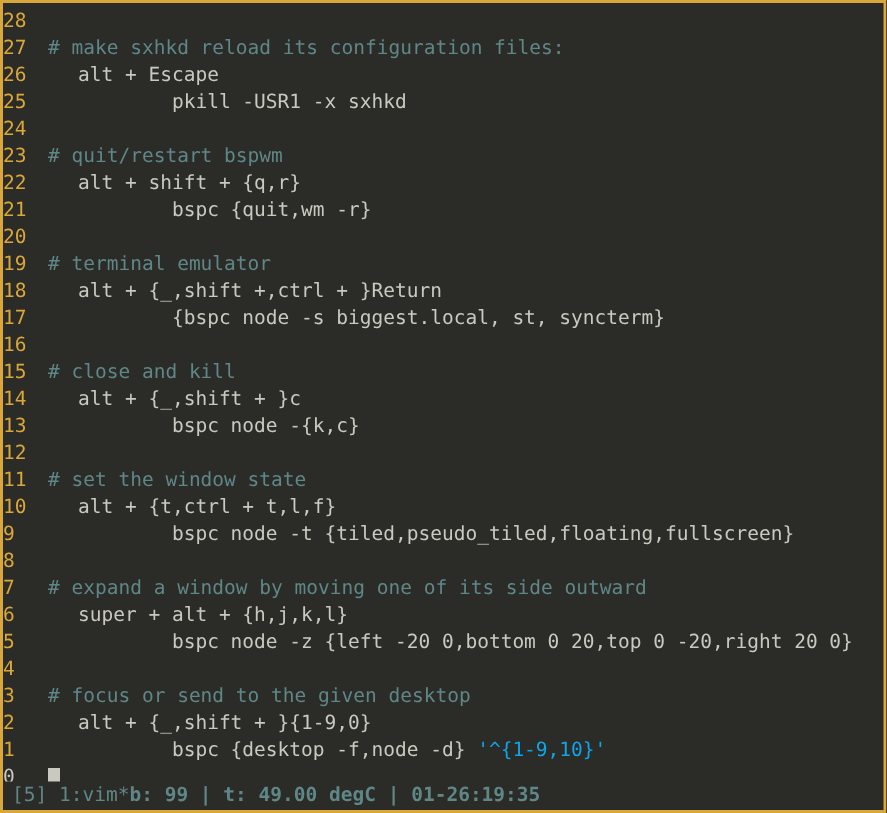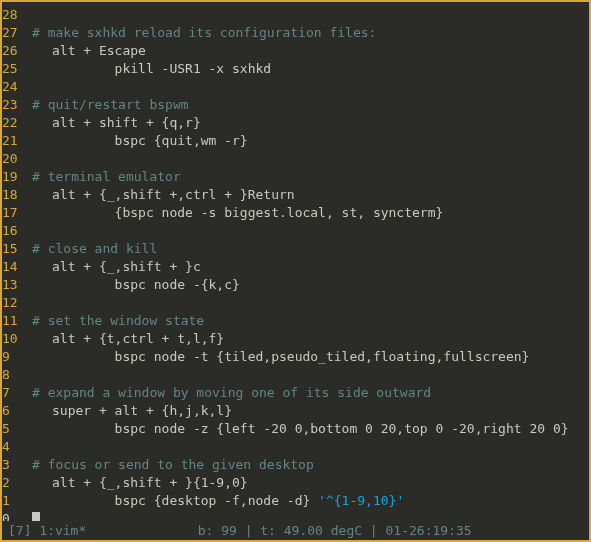--- a/index.html
+++ b/index.html
@@ -51,24 +51,24 @@
   .statusbar {
     height: 19px;
     line-height: 19px;
     color: #5f8787;
     padding: 0 6px;
     display: flex;
     white-space: pre;
     font-size: 13px;
   }
   .status-left { flex: 0 0 auto; }
-  .status-right { flex: 1; text-align: center; }
+  .status-right { flex: 1; text-align: left; font-weight: bold; }
 </style>
 </head>
 <body>
 
 <div class="frame">
   <div class="editor" id="editor"><div class="row"><span class="gutter">28</span><span class="code"></span></div><div class="row"><span class="gutter">27</span><span class="code"><span class="tok-comment"># make sxhkd reload its configuration files:</span></span></div><div class="row"><span class="gutter">26</span><span class="code"><span class="tok-default">alt + Escape</span></span></div><div class="row"><span class="gutter">25</span><span class="code"><span class="tok-default">        pkill -USR1 -x sxhkd</span></span></div><div class="row"><span class="gutter">24</span><span class="code"></span></div><div class="row"><span class="gutter">23</span><span class="code"><span class="tok-comment"># quit/restart bspwm</span></span></div><div class="row"><span class="gutter">22</span><span class="code"><span class="tok-default">alt + shift + {q,r}</span></span></div><div class="row"><span class="gutter">21</span><span class="code"><span class="tok-default">        bspc {quit,wm -r}</span></span></div><div class="row"><span class="gutter">20</span><span class="code"></span></div><div class="row"><span class="gutter">19</span><span class="code"><span class="tok-comment"># terminal emulator</span></span></div><div class="row"><span class="gutter">18</span><span class="code"><span class="tok-default">alt + {_,shift +,ctrl + }Return</span></span></div><div class="row"><span class="gutter">17</span><span class="code"><span class="tok-default">        {bspc node -s biggest.local, st, syncterm}</span></span></div><div class="row"><span class="gutter">16</span><span class="code"></span></div><div class="row"><span class="gutter">15</span><span class="code"><span class="tok-comment"># close and kill</span></span></div><div class="row"><span class="gutter">14</span><span class="code"><span class="tok-default">alt + {_,shift + }c</span></span></div><div class="row"><span class="gutter">13</span><span class="code"><span class="tok-default">        bspc node -{k,c}</span></span></div><div class="row"><span class="gutter">12</span><span class="code"></span></div><div class="row"><span class="gutter">11</span><span class="code"><span class="tok-comment"># set the window state</span></span></div><div class="row"><span class="gutter">10</span><span class="code"><span class="tok-default">alt + {t,ctrl + t,l,f}</span></span></div><div class="row"><span class="gutter">9</span><span class="code"><span class="tok-default">        bspc node -t {tiled,pseudo_tiled,floating,fullscreen}</span></span></div><div class="row"><span class="gutter">8</span><span class="code"></span></div><div class="row"><span class="gutter">7</span><span class="code"><span class="tok-comment"># expand a window by moving one of its side outward</span></span></div><div class="row"><span class="gutter">6</span><span class="code"><span class="tok-default">super + alt + {h,j,k,l}</span></span></div><div class="row"><span class="gutter">5</span><span class="code"><span class="tok-default">        bspc node -z {left -20 0,bottom 0 20,top 0 -20,right 20 0}</span></span></div><div class="row"><span class="gutter">4</span><span class="code"></span></div><div class="row"><span class="gutter">3</span><span class="code"><span class="tok-comment"># focus or send to the given desktop</span></span></div><div class="row"><span class="gutter">2</span><span class="code"><span class="tok-default">alt + {_,shift + }{1-9,0}</span></span></div><div class="row"><span class="gutter">1</span><span class="code"><span class="tok-default">        bspc {desktop -f,node -d} </span><span class="tok-special">'^{1-9,10}'</span></span></div><div class="row"><span class="gutter abs">0</span><span class="code"><span class="cursor"></span></span></div></div>
   <div class="statusbar">
-    <span class="status-left">[7] 1:vim*</span>
+    <span class="status-left">[5] 1:vim*</span>
     <span class="status-right">b: 99 | t: 49.00 degC | 01-26:19:35</span>
   </div>
 </div>
 
 </body></html>

